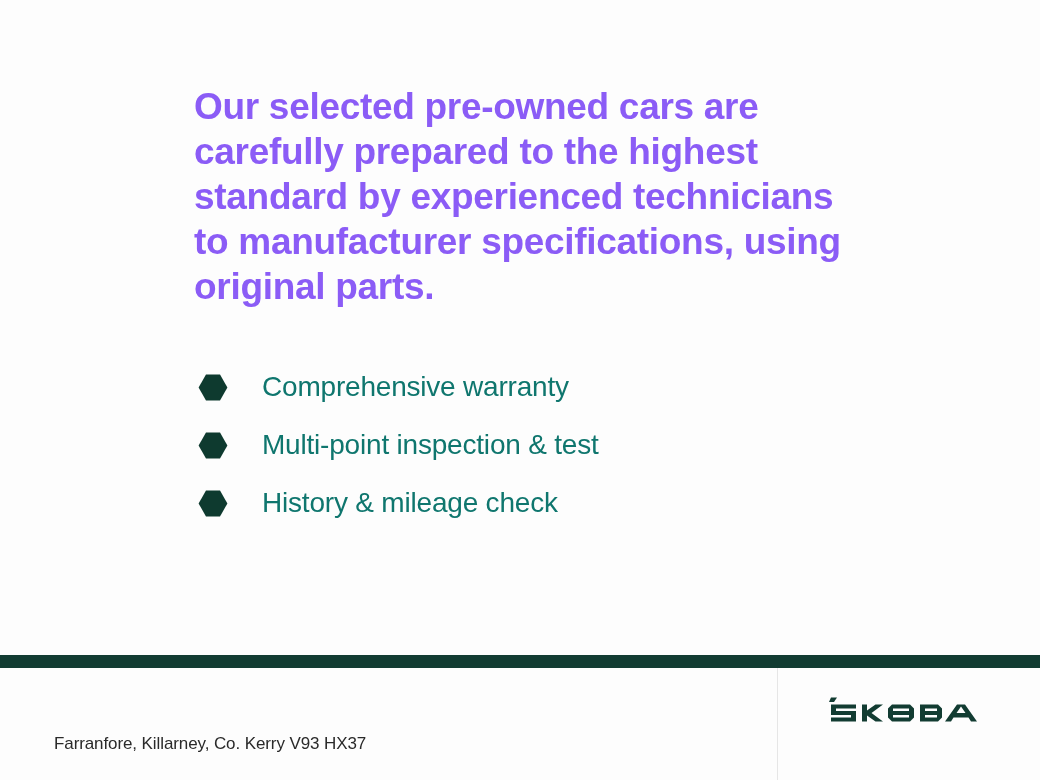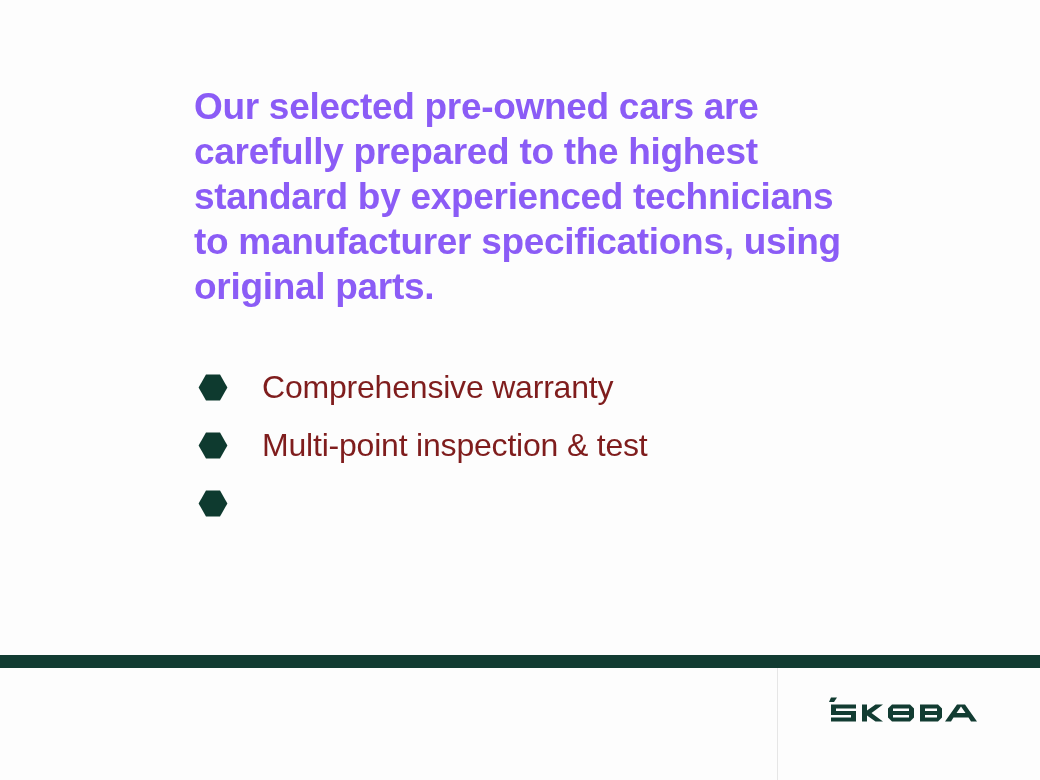--- a/index.html
+++ b/index.html
@@ -65,23 +65,23 @@
   .bullet-mark {
     width: 36px;
     flex: 0 0 36px;
     display: flex;
     align-items: center;
   }
   .bullet-mark svg {
     display: block;
   }
   .bullet-text {
-    font-size: 32px;
+    font-size: 28px;
     line-height: 38px;
-    color: #7f1d1d;
+    color: #0f766e;
     letter-spacing: -0.2px;
     padding-left: 28px;
   }
 
   
   .footer-bar {
     position: absolute;
     left: 0;
     top: 655px;
     width: 1040px;
@@ -162,31 +162,33 @@
       </span>
       <span class="bullet-text">Multi-point inspection &amp; test</span>
     </li>
 
     <li class="bullet-row">
       <span class="bullet-mark">
         <svg width="30" height="27" viewBox="0 0 30 27" aria-hidden="true">
           <polygon points="8,0.6 22,0.6 29.4,13.5 22,26.4 8,26.4 0.6,13.5" fill="#0e3a2f"></polygon>
         </svg>
       </span>
+      <span class="bullet-text">History &amp; mileage check</span>
     </li>
 
 
   </ul>
 
   <div class="footer-bar"></div>
 
   <div class="footer"></div>
   <div class="footer-divider"></div>
 
 
+  <div class="dealer-address">Farranfore, Killarney, Co. Kerry V93 HX37</div>
 
   <div class="brand-logo">
     <svg viewBox="0 0 316 62" aria-hidden="true">
       <g fill="#123c32">
 
         <polygon points="4,0 16,0 10,9 0,9"></polygon>
 
         <path d="M4,14 L54,14 L54,22 L14,22 L14,27 L54,27 L54,48 L4,48 L4,40 L44,40 L44,35 L4,35 Z"></path>
 
         <path d="M66,14 L76,14 L76,26 L93,14 L108,14 L85,31 L108,48 L93,48 L76,36 L76,48 L66,48 Z"></path>

